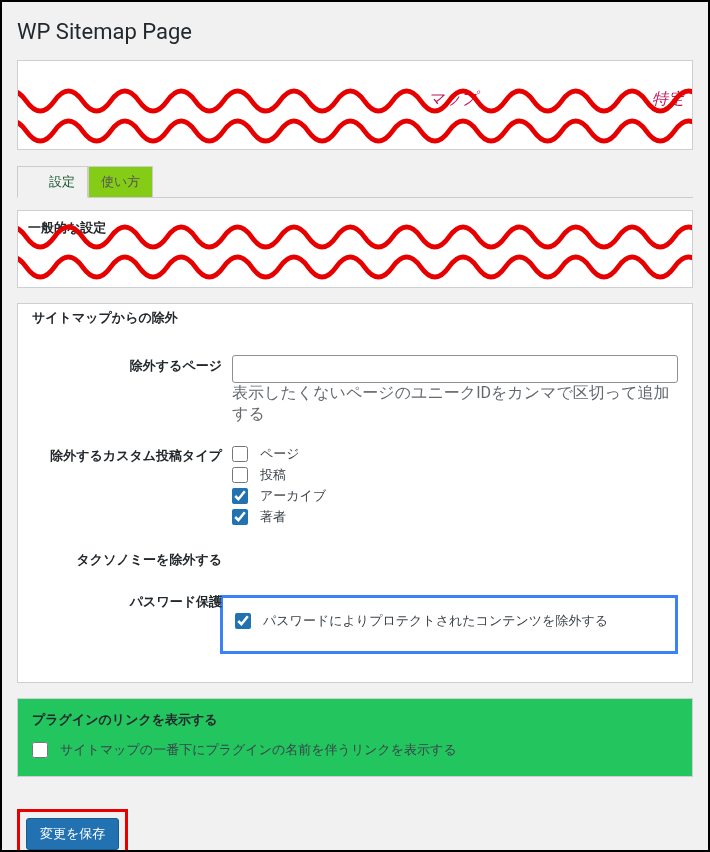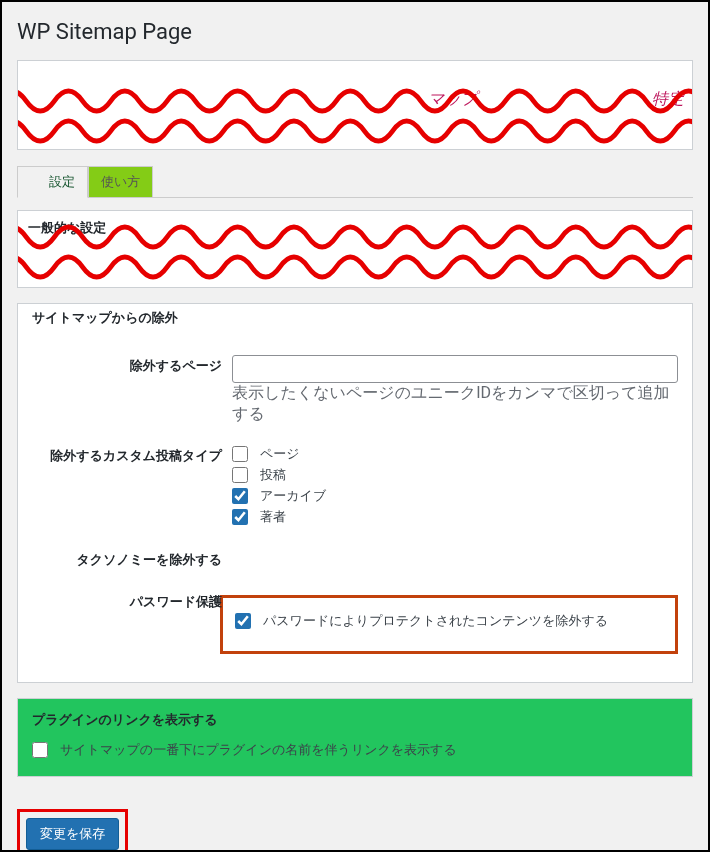--- a/index.html
+++ b/index.html
@@ -142,21 +142,21 @@
       width: 16px;
       height: 16px;
       accent-color: #2271b1;
       cursor: pointer;
     }
     .checkbox-label {
       font-size: 13px;
       color: #3c434a;
     }
     .red-border {
-      border: 3px solid #c2410c;
+      border: 3px solid #3b82f6;
       padding: 14px 12px 18px 12px;
       margin-left: -12px;
       margin-top: 4px;
     }
 
     .plugin-link-box {
       background: #22c55e;
       border: 1px solid #ccd0d4;
       margin-top: 15px;
       padding: 12px 14px 14px 14px;

